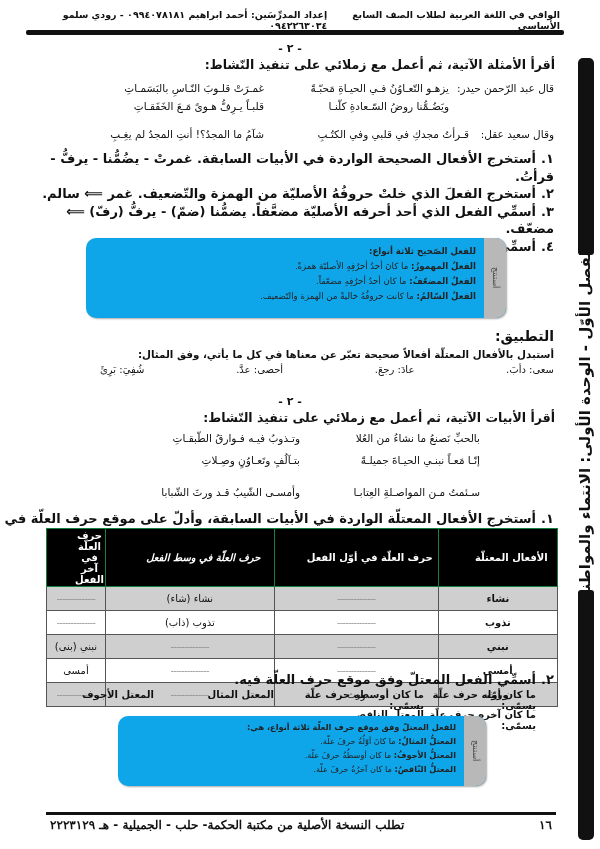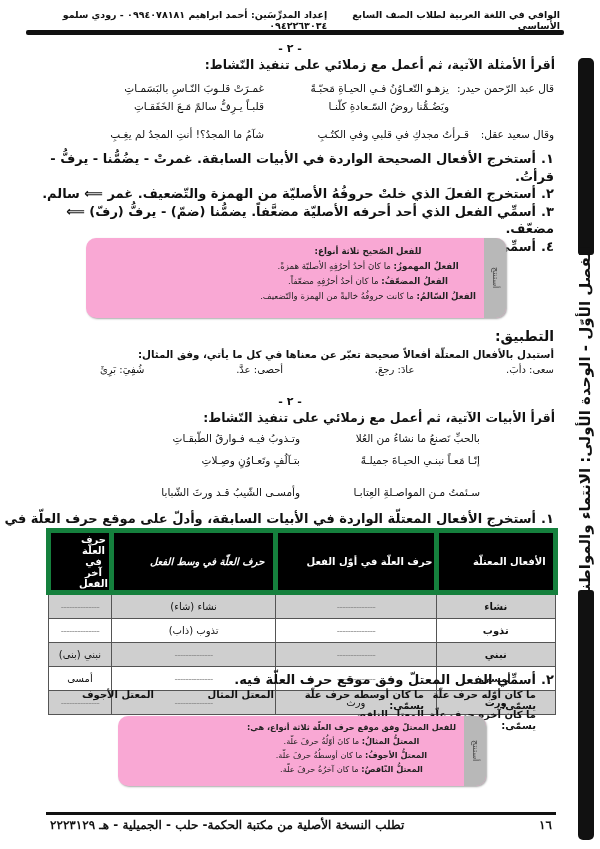--- a/index.html
+++ b/index.html
@@ -21,29 +21,29 @@
   .rail-text span { writing-mode:vertical-rl; transform:rotate(180deg); font-size:15px; font-weight:bold; color:#111; white-space:nowrap; direction:rtl; letter-spacing:0.2px; }
 
   .sec-num { font-size:11px; font-weight:bold; text-align:center; }
   .title { font-size:12.5px; font-weight:bold; direction:rtl; }
   .poem { font-size:10.5px; direction:rtl; }
   .poem .row { display:flex; direction:rtl; align-items:baseline; height:18px; }
   .item { font-size:13px; font-weight:bold; direction:rtl; line-height:17.5px; }
   .item .n { display:inline-block; width:18px; }
 
   
-  .box { background:#f9a8d4; border-radius:10px; box-shadow:1px 1px 2px #aaa; display:flex; direction:rtl; overflow:hidden;text-align:center; }
+  .box { background:#0ea5e9; border-radius:10px; box-shadow:1px 1px 2px #aaa; display:flex; direction:rtl; overflow:hidden; }
   .box .tag { width:22px; background:#b8b8b8; display:flex; align-items:center; justify-content:center; }
   .box .tag span { writing-mode:vertical-rl; font-size:8px; color:#444; }
   .box .body { padding:6px 8px; font-size:8.6px; line-height:15px; color:#222; }
   .box .body b { font-weight:bold; }
 
   
   table.tbl { border-collapse:collapse; direction:rtl; font-size:10px; }
-  table.tbl th { background:#000; color:#fff; font-weight:bold; height:20px; border:5px solid #15803d; font-size:10px;padding-left:28px; }
+  table.tbl th { background:#000; color:#fff; font-weight:bold; height:20px; border:1px solid #15803d; font-size:10px;padding-left:28px; }
   table.tbl td { border:1px solid #555; height:21px; text-align:center; }
   table.tbl tr.g td { background:#cfcfcf; }
   table.tbl td.first { font-weight:bold; }
   .dots { color:#888; letter-spacing:-0.5px; font-size:9px; }
 
   .foot-rule { left:46px; right:44px; top:812px; height:3px; background:#111; }
   .foot { left:50px; right:48px; top:818px; height:18px; display:flex; justify-content:space-between; direction:rtl; font-size:12px; font-weight:bold; font-family:"DejaVu Serif", serif; }
 </style>
 </head>
 <body>
@@ -65,21 +65,21 @@
 
 <div class="abs poem" style="right:46px; left:55px; top:82px;">
   <div class="row">
     <span style="width:105px;">قال عبد الرّحمن حيدر:</span>
     <span style="width:185px;">يزهـو التّعـاوُنُ فـي الحيـاةِ مَحبّـةً</span>
     <span>غمـرَتْ قلـوبَ النّـاسِ بالبَسَمـاتِ</span>
   </div>
   <div class="row">
     <span style="width:105px;"></span>
     <span style="width:185px;">ويَضُـمُّنا روضُ السّـعادةِ كلّنـا</span>
-    <span>قلبـاً يـرِفُّ سالمً مَـعَ الخَفَقـاتِ</span>
+    <span>قلبـاً يـرِفُّ هـوىً مَـعَ الخَفَقـاتِ</span>
   </div>
 </div>
 
 <div class="abs poem" style="right:46px; left:50px; top:128px;">
   <div class="row">
     <span style="width:85px;">وقال سعيد عقل:</span>
     <span style="width:205px;">قـرأتُ مجدكِ في قلبي وفي الكتُـبِ</span>
     <span>شآمُ ما المجدُ؟! أنتِ المجدُ لم يغِـبِ</span>
   </div>
 </div>

